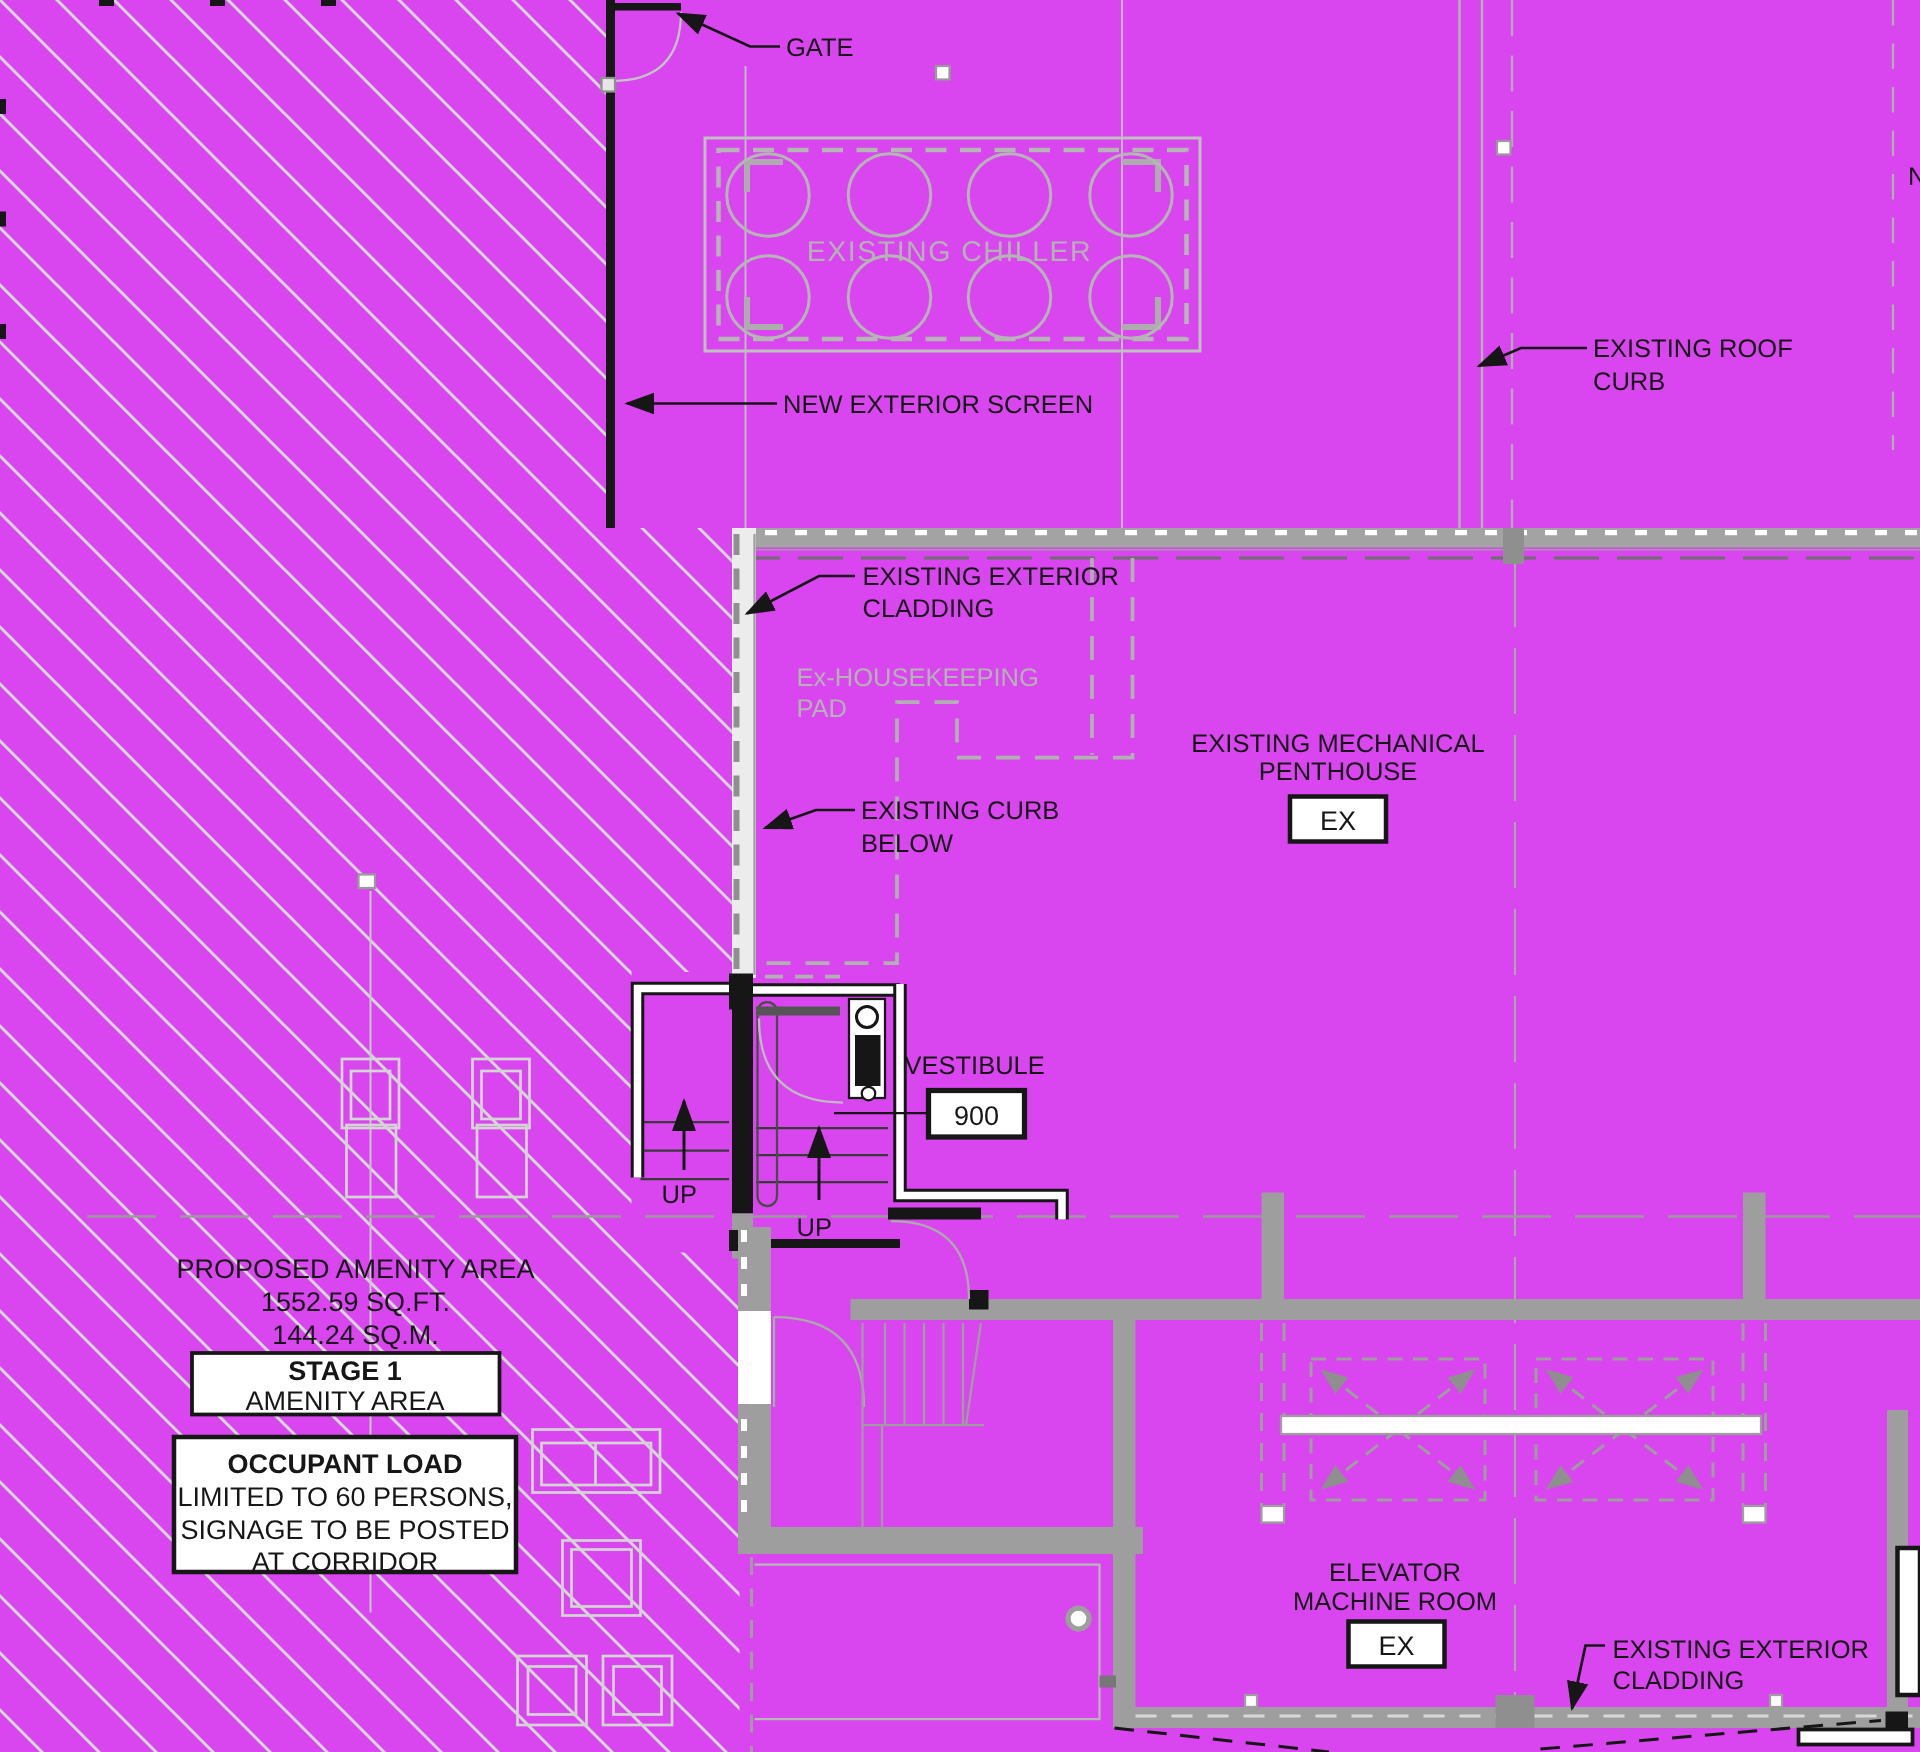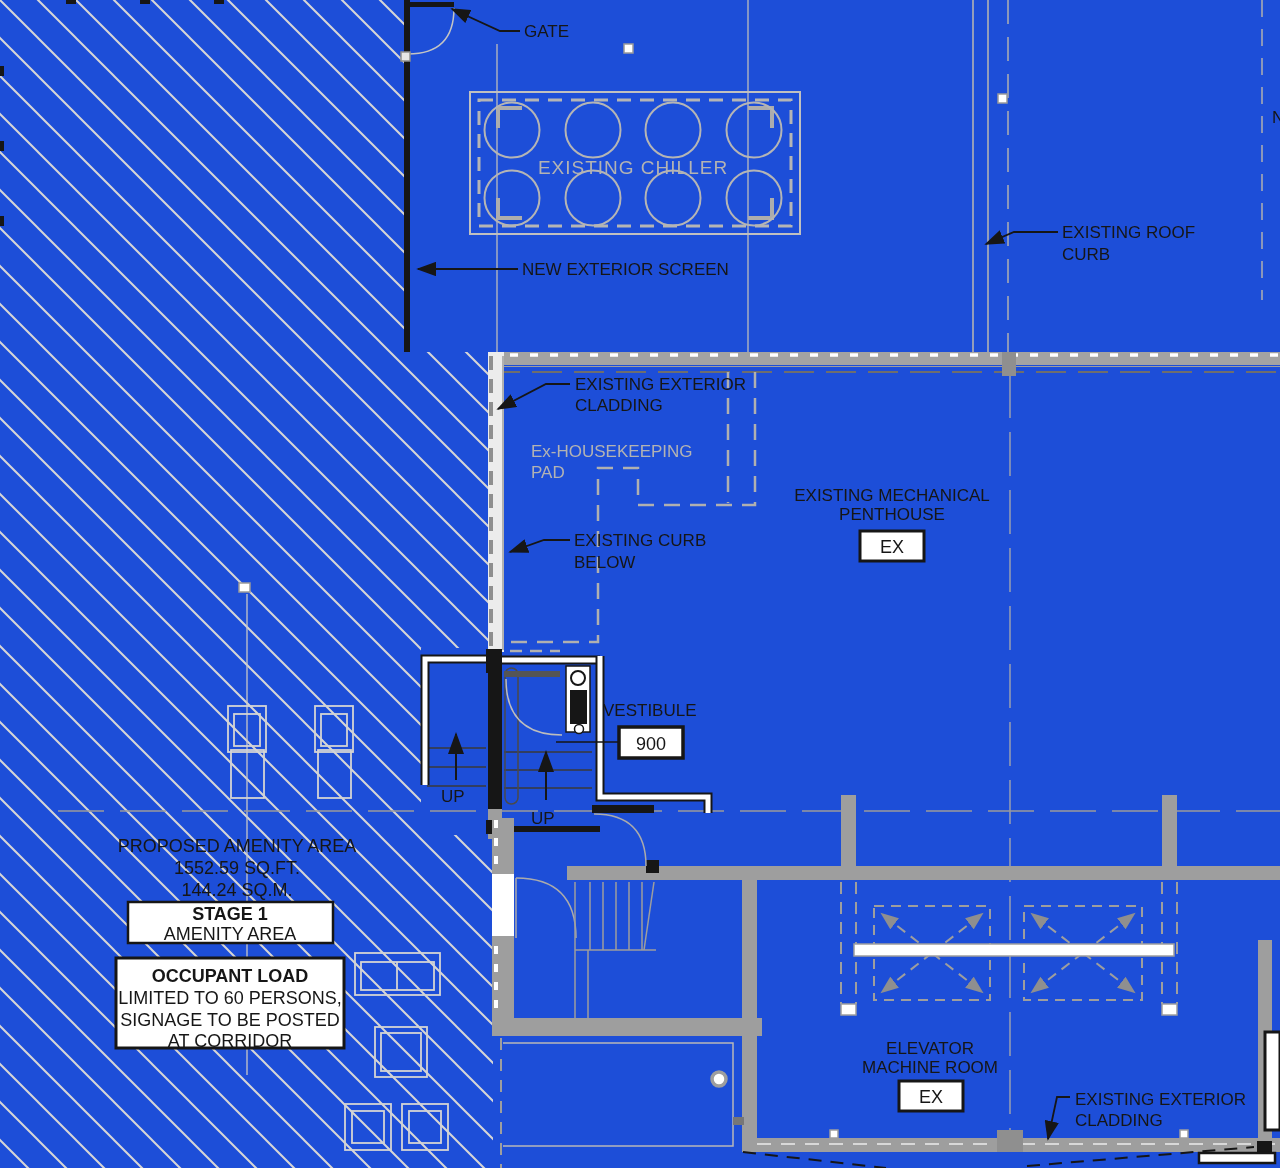--- a/index.html
+++ b/index.html
@@ -1,16 +1,16 @@
 <!DOCTYPE html>
 <html><head>
 <meta charset="utf-8">
 <style>
   html,body{margin:0;padding:0;background:#fff;}
-  .sheet{position:relative;width:1280px;height:1168px;background:#1d4ed8;overflow:hidden;
+  .sheet{position:relative;width:1280px;height:1168px;background:#d946ef;overflow:hidden;
          font-family:"Liberation Sans", sans-serif;}
   svg{display:block;}
   text{font-family:"Liberation Sans", sans-serif;fill:#161616;}
   .lbl{font-size:17px;}
   .lbl-lg{font-size:18px;}
   .gray-lbl{fill:#b3b3b3;font-size:17px;}
   .chiller-lbl{fill:#b3b3b3;font-size:19px;letter-spacing:1px;}
   .bold{font-weight:bold;}
   .mid{text-anchor:middle;}
 </style>

